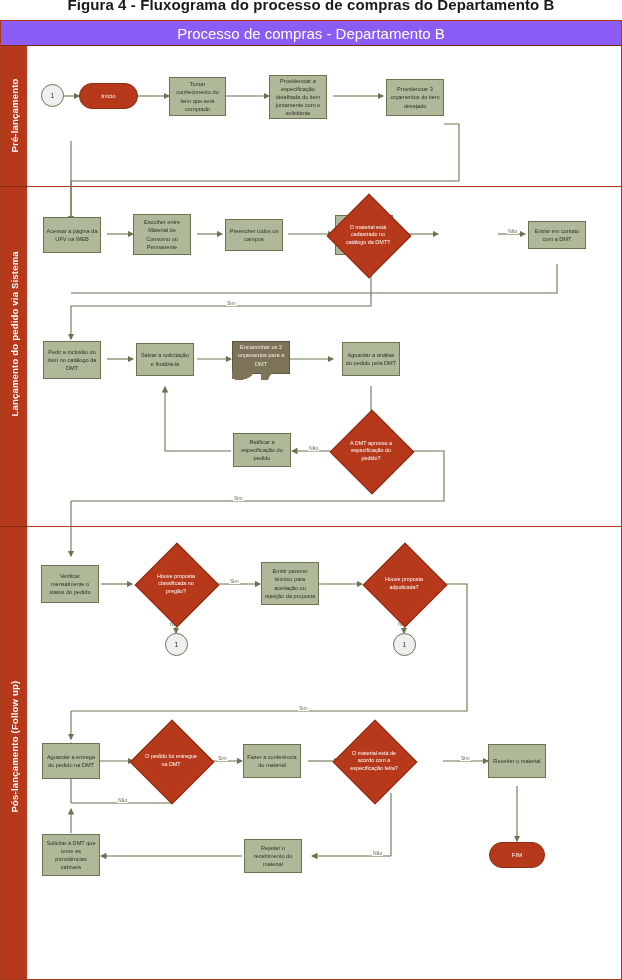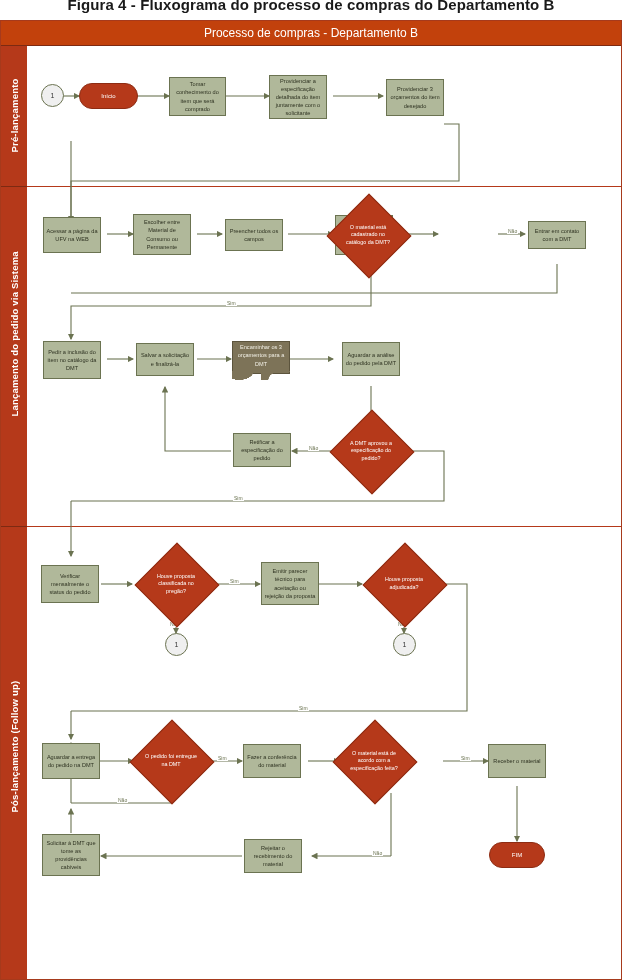--- a/index.html
+++ b/index.html
@@ -12,21 +12,21 @@
   }
 
   #diagram{
     position:absolute;left:0;top:20px;width:622px;height:960px;
     border:1px solid #a63a1c;box-sizing:border-box;background:#fff;
   }
 
   
   .pool-header{
     position:absolute;left:0;top:0;width:620px;height:25px;
-    background:#c2410c;color:#fff;font-size:12px;
+    background:#8b5cf6;color:#fff;font-size:15px;
     display:flex;align-items:center;justify-content:center;
     border-bottom:1px solid #7d2a12;box-sizing:border-box;
   }
 
   
   .lane-label{
     position:absolute;left:0;width:26px;background:#b5391a;color:#fff;
     box-sizing:border-box;border-bottom:1px solid #7d2a12;
   }
   .lane-label span{

